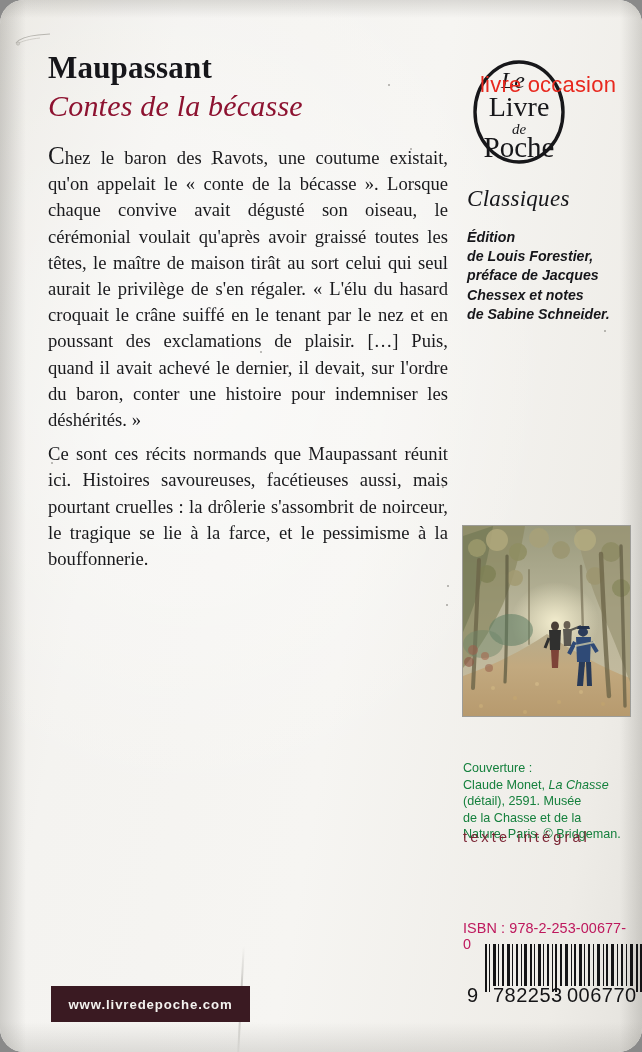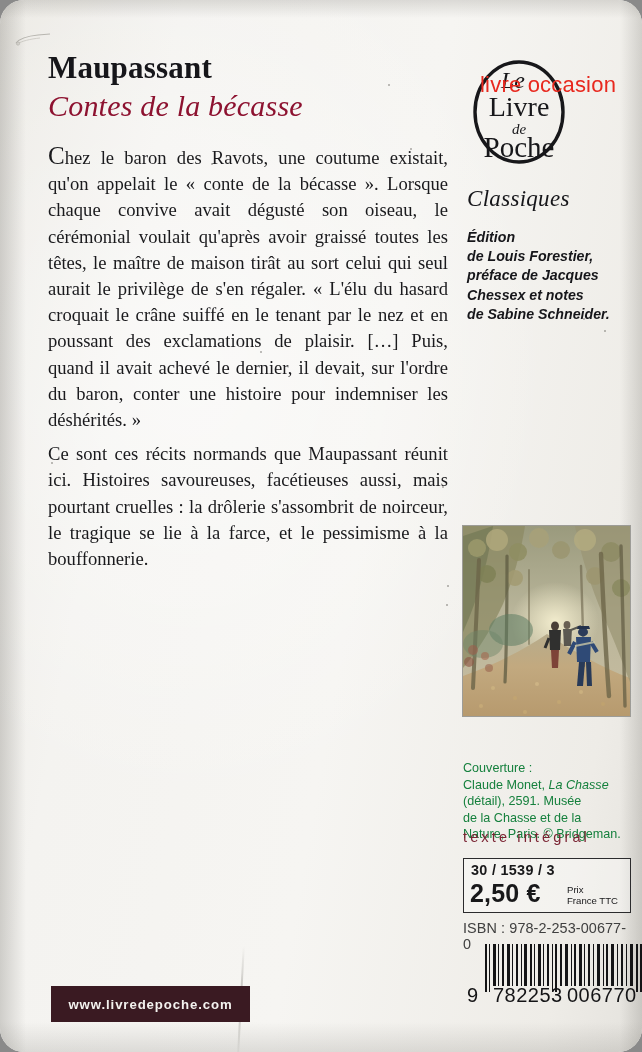--- a/index.html
+++ b/index.html
@@ -229,21 +229,21 @@
     font-size: 9.6px;
     line-height: 11.4px;
     color: #18181a;
   }
   .isbn {
     position: absolute;
     left: 4px;
     top: 920px;
     font-family: "Liberation Sans", sans-serif;
     font-size: 14.4px;
-    color: #404040;
+    color: #be185d;
     letter-spacing: .1px;
   }
   .barcode {
     position: absolute;
     left: 8px;
     top: 944px;
     width: 176px;
     height: 62px;
   }
   .barcode-bars { position: absolute; left: 18px; top: 0; }
@@ -452,28 +452,20 @@
     <div class="credit">
       <div>Couverture :</div>
       <div><span>Claude Monet, </span><span class="it">La Chasse</span></div>
       <div>(détail), 2591. Musée</div>
       <div>de la Chasse et de la</div>
       <div>Nature, Paris. © Bridgeman.</div>
     </div>
 
     <div class="integral">texte intégral</div>
 
-    <div class="price-box">
-      <div class="price-code">30 / 1539 / 3</div>
-      <div class="price-value">2,50 €</div>
-      <div class="price-note">
-        <div>Prix</div>
-        <div>France TTC</div>
-      </div>
-    </div>
 
     <div class="isbn">ISBN : 978-2-253-00677-0</div>
 
     <div class="barcode">
       <svg class="barcode-bars" width="158" height="48" viewBox="0 0 158 48">
         <rect x="0" y="0" width="2" height="48" fill="#141416"></rect>
         <rect x="4" y="0" width="1" height="48" fill="#141416"></rect>
         <rect x="8" y="0" width="3" height="42" fill="#141416"></rect>
         <rect x="13" y="0" width="1" height="42" fill="#141416"></rect>
         <rect x="17" y="0" width="2" height="42" fill="#141416"></rect>

